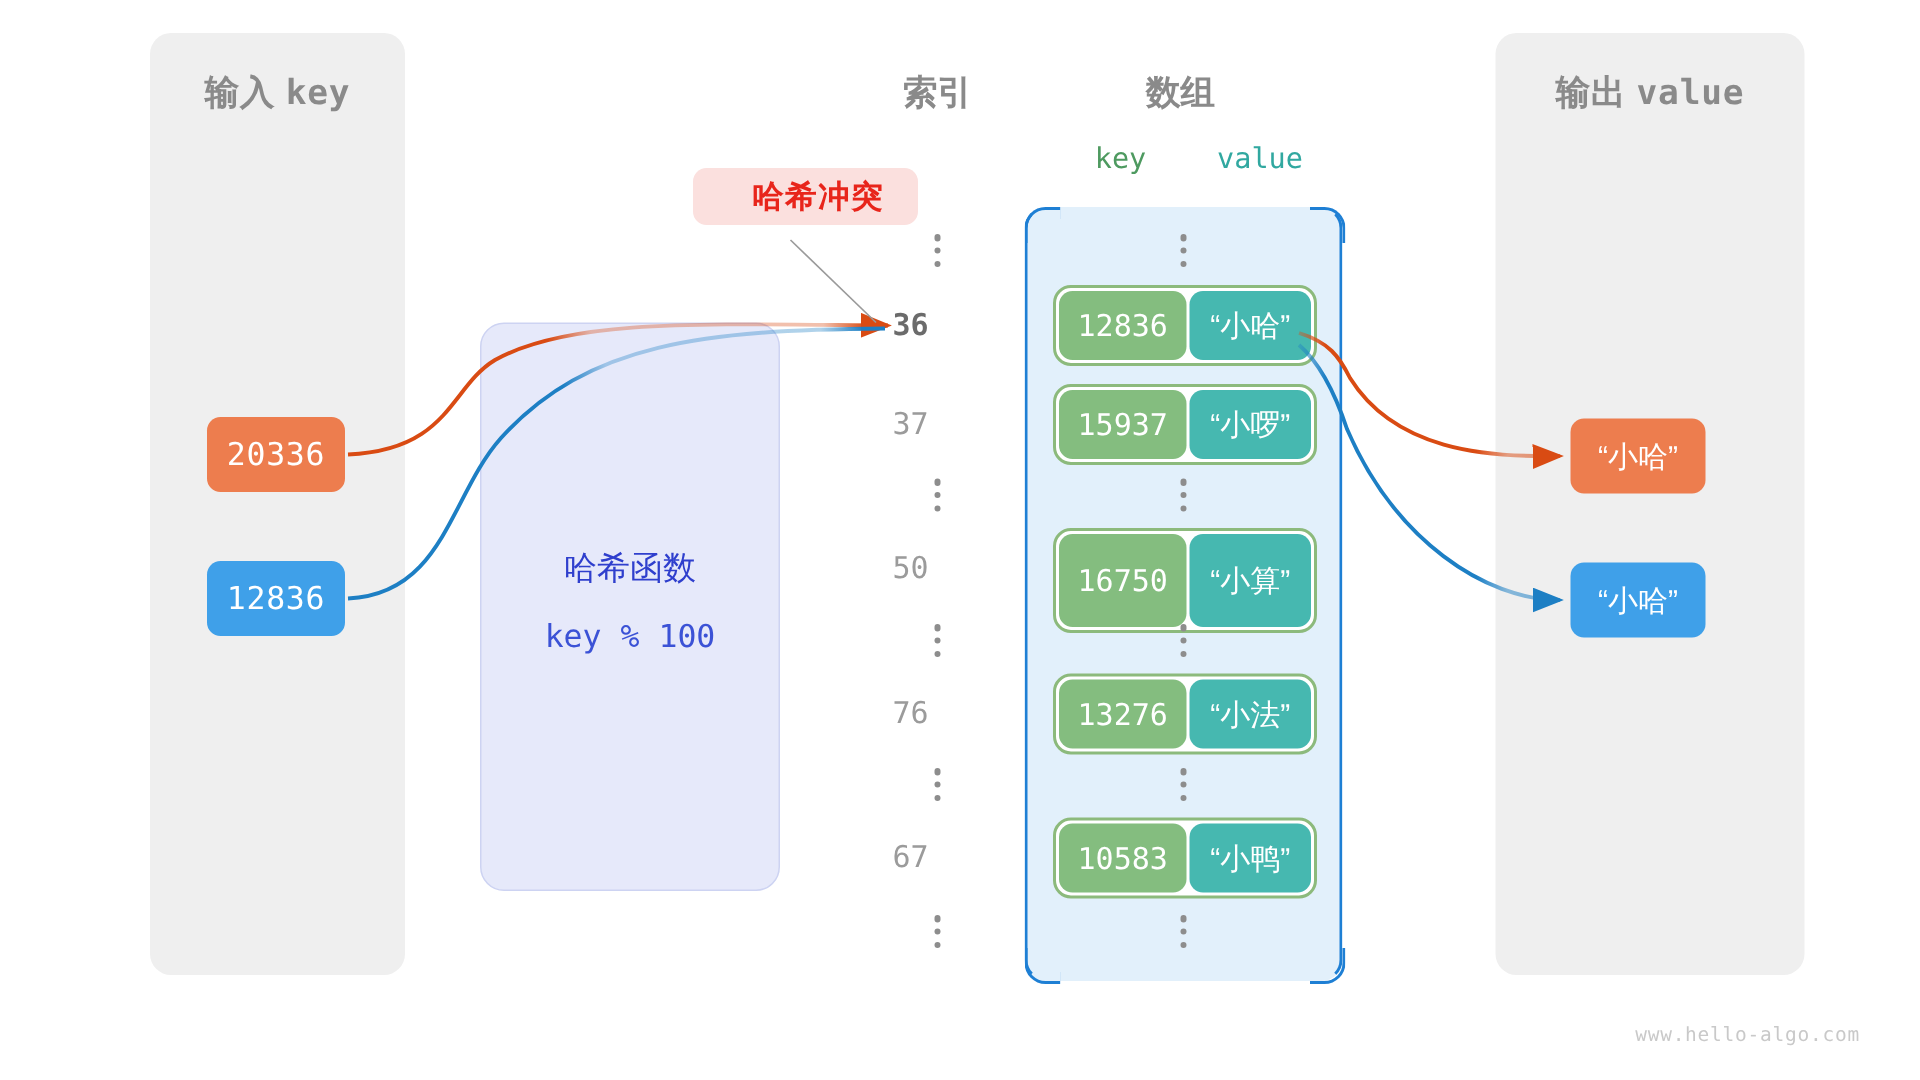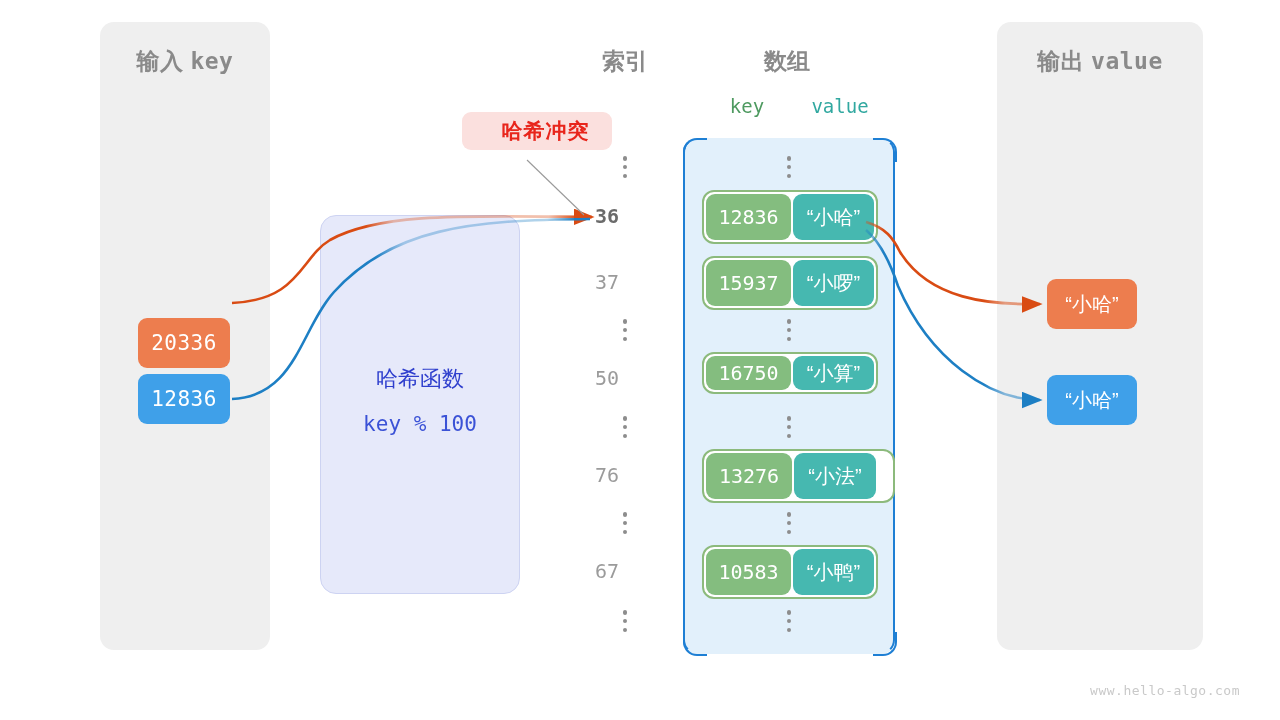--- a/index.html
+++ b/index.html
@@ -48,21 +48,21 @@
   .key-pill {
     border-radius: 9px;
     color: #ffffff;
     font-family: "DejaVu Sans Mono", "Liberation Mono", monospace;
     font-size: 21px;
     display: flex;
     align-items: center;
     justify-content: center;
     letter-spacing: 0.5px;
   }
-  .pill-orange { background: #ed7d4e; margin-top: 40px; }
+  .pill-orange { background: #ed7d4e; }
   .pill-blue   { background: #3fa0e9; }
 
   
   .val-pill {
     border-radius: 9px;
     color: #ffffff;
     font-size: 20px;
     display: flex;
     align-items: center;
     justify-content: center;
@@ -291,36 +291,36 @@
         <i></i>
         <i></i>
         <i></i>
       </div>
       <div class="vdots" style="left: 782px; top: 319px;">
         <i></i>
         <i></i>
         <i></i>
       </div>
       <div class="index-label" style="left: 595px; top: 366px;">50</div>
-      <div class="bucket" style="left: 702px; top: 352px; width: 176px; height: 42px;">
+      <div class="bucket" style="left: 702px; top: 352px; width: 176px; height: 70px;">
         <div class="cell-key">16750</div>
         <div class="cell-val">“小算”</div>
       </div>
       <div class="vdots" style="left: 618px; top: 416px;">
         <i></i>
         <i></i>
         <i></i>
       </div>
       <div class="vdots" style="left: 782px; top: 416px;">
         <i></i>
         <i></i>
         <i></i>
       </div>
       <div class="index-label" style="left: 595px; top: 463px;">76</div>
-      <div class="bucket" style="left: 702px; top: 449px; width: 193px; height: 54px;">
+      <div class="bucket" style="left: 702px; top: 449px; width: 176px; height: 54px;">
         <div class="cell-key">13276</div>
         <div class="cell-val">“小法”</div>
       </div>
       <div class="vdots" style="left: 618px; top: 512px;">
         <i></i>
         <i></i>
         <i></i>
       </div>
       <div class="vdots" style="left: 782px; top: 512px;">
         <i></i>

